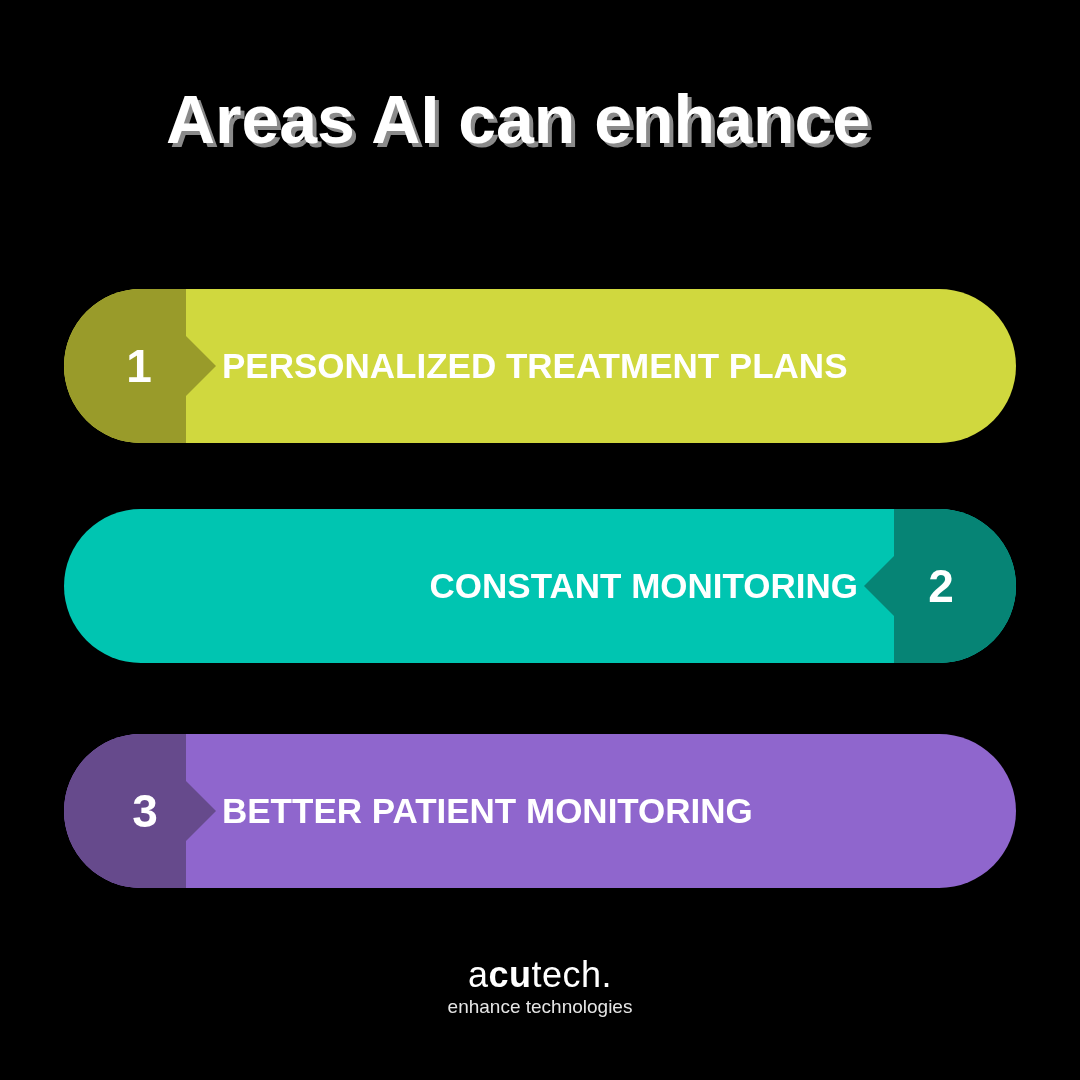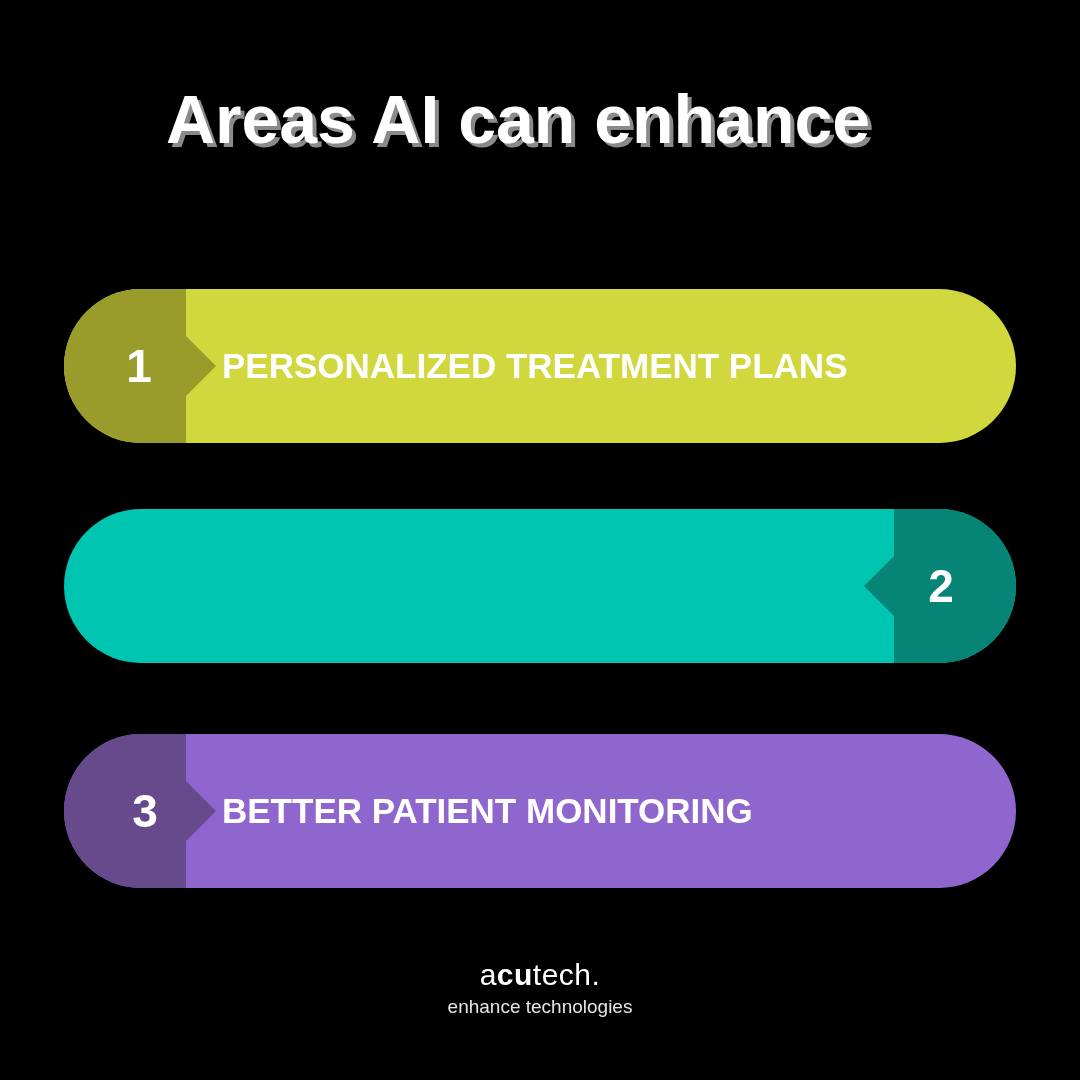--- a/index.html
+++ b/index.html
@@ -28,41 +28,42 @@
     #p2 .arrow { right:122px; border-right:30px solid #068475; }
     #p2 .numtext { right:30px; width:90px; }
     #p2 .label { right:158px; text-align:right; }
     
     #p3 { top:734px; background:#8f66cd; }
     #p3 .num { left:0; background:#664a8c; }
     #p3 .arrow { left:122px; border-left:30px solid #664a8c; }
     #p3 .numtext { left:36px; width:90px; }
     #p3 .label { left:158px; }
     .logo { position:absolute; top:955px; left:0; width:1080px; text-align:center; color:#fff; }
-    .logo .brand { font-size:30px; line-height:40px; letter-spacing:0.5px; }
+    .logo .brand { font-size:36px; line-height:40px; letter-spacing:0.5px; }
     .logo .brand b { font-weight:bold; }
     .logo .brand span { font-weight:normal; }
     .logo .tag { font-size:19px; line-height:24px; color:#e6e6e6; }
   </style>
 </head>
 <body>
 
 <h1 class="title">Areas AI can enhance</h1>
 
 <div class="pill" id="p1">
   <div class="num"></div>
   <div class="arrow"></div>
   <div class="numtext">1</div>
   <div class="label">PERSONALIZED TREATMENT PLANS</div>
 </div>
 
 <div class="pill" id="p2">
   <div class="num"></div>
   <div class="arrow"></div>
   <div class="numtext">2</div>
+  <div class="label">CONSTANT MONITORING</div>
 </div>
 
 <div class="pill" id="p3">
   <div class="num"></div>
   <div class="arrow"></div>
   <div class="numtext">3</div>
   <div class="label">BETTER PATIENT MONITORING</div>
 </div>
 
 <div class="logo">

